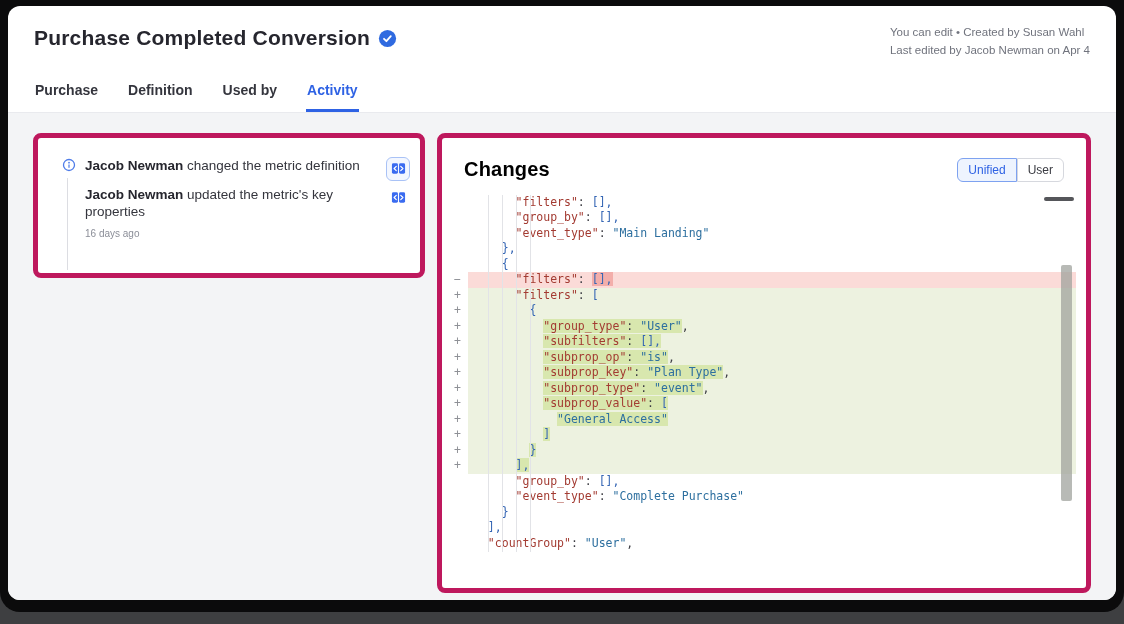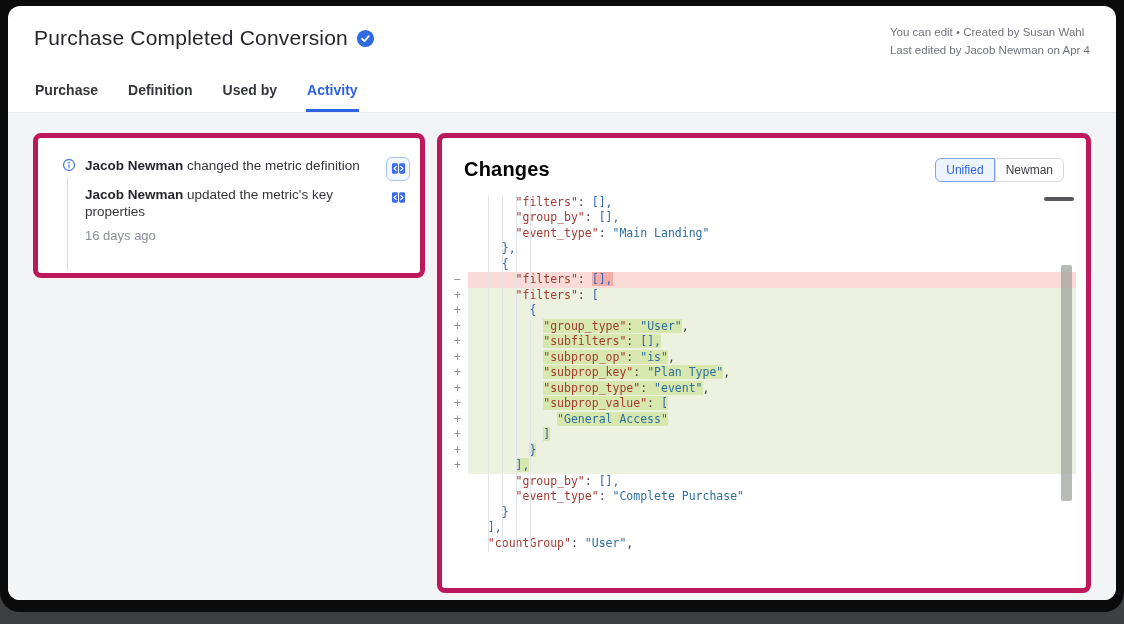--- a/index.html
+++ b/index.html
@@ -5,39 +5,39 @@
   * { margin:0; padding:0; box-sizing:border-box; }
   html,body { width:1124px; height:624px; overflow:hidden; }
   body { background:#3e3f41; font-family:"Liberation Sans", sans-serif; }
   .frame { position:absolute; left:0; top:0; right:0; bottom:12px; background:#0b0b0c; border-radius:0 0 20px 20px; }
   .window { position:absolute; left:8px; top:6px; width:1108px; height:594px; background:#fff; border-radius:12px; overflow:hidden; }
 
   
   .hd { padding:16px 26px 0 26px; }
   .hd-row { display:flex; justify-content:space-between; align-items:flex-start; }
   .title-wrap { display:flex; align-items:center; gap:8px; margin-top:4px; }
-  .page-title { font-size:21px; font-weight:400; color:#26262e; letter-spacing:.2px;text-align:center; }
+  .page-title { font-size:21px; font-weight:700; color:#26262e; letter-spacing:.2px;text-align:center; }
   .meta { text-align:left; font-size:11.5px; color:#70737d; line-height:1.55; padding-top:2px; }
   .tabs { display:flex; gap:28px; margin:16px 0 0 0; padding:0 26px; border-bottom:1px solid #e9eaee; }
   .tab { font-size:14px; font-weight:600; color:#34353d; padding:6px 1px 11px 1px; cursor:pointer; border-bottom:3px solid transparent; }
   .tab.active { color:var(--accent); border-bottom-color:var(--accent); }
 
   
   .content { background:#f3f4f6; height:100%; padding:20px 25px 0 25px; display:flex; gap:12px; align-items:flex-start; }
   .card { background:#fff; border:5px solid #be185d; border-radius:8px; }
 
   
   .act-card { width:392px; height:145px; position:relative; padding:19px 10px 0 24px; }
   .tl-line { position:absolute; left:29px; top:40px; height:92px; width:1px; background:#dcdde2; }
   .act-row { display:flex; align-items:flex-start; }
   .act-ico { width:14px; margin-right:9px; margin-top:1px; flex:0 0 14px; }
   .act-body { flex:1; padding-left:0; }
   .act-text { font-size:13.5px; color:#34353d; line-height:1.3; }
   .act-text b { color:#26262e; font-weight:700; }
-  .act-time { font-size:13px; color:#8b8e98; margin-top:7px; }
+  .act-time { font-size:10px; color:#8b8e98; margin-top:7px; }
   .diff-btn { width:24px; height:24px; border-radius:6px; border:1.5px solid transparent; background:transparent; display:flex; align-items:center; justify-content:center; cursor:pointer; flex:0 0 24px; margin-left:8px; }
   .diff-btn.sel { border-color:#a9c2f6; background:#f3f7ff; }
   .row2 { margin-top:5px; }
   .row2 .act-body { margin-left:23px; }
 
   
   .chg-card { flex:1; height:460px; padding:20px 22px 0 22px; }
   .chg-head { display:flex; justify-content:space-between; align-items:center; }
   .chg-title { font-size:20px; font-weight:700; color:#000000; letter-spacing:.2px; }
   .seg { display:flex; }
@@ -134,21 +134,21 @@
             </button>
           </div>
         </div>
     </div>
 
     <div class="card chg-card">
       <div class="chg-head">
         <div class="chg-title">Changes</div>
         <div class="seg">
             <button class="seg-btn active">Unified</button>
-            <button class="seg-btn">Newman</button>
+            <button class="seg-btn">User</button>
           </div>
       </div>
       <div class="code">
         <div>
             <div class="cl ctx">
               <span class="gut"></span>
               <span class="txt">      <span class="t-k">"filters"</span><span class="t-c">: </span><span class="t-p">[],</span></span>
             </div>
             <div class="cl ctx">
               <span class="gut"></span>

